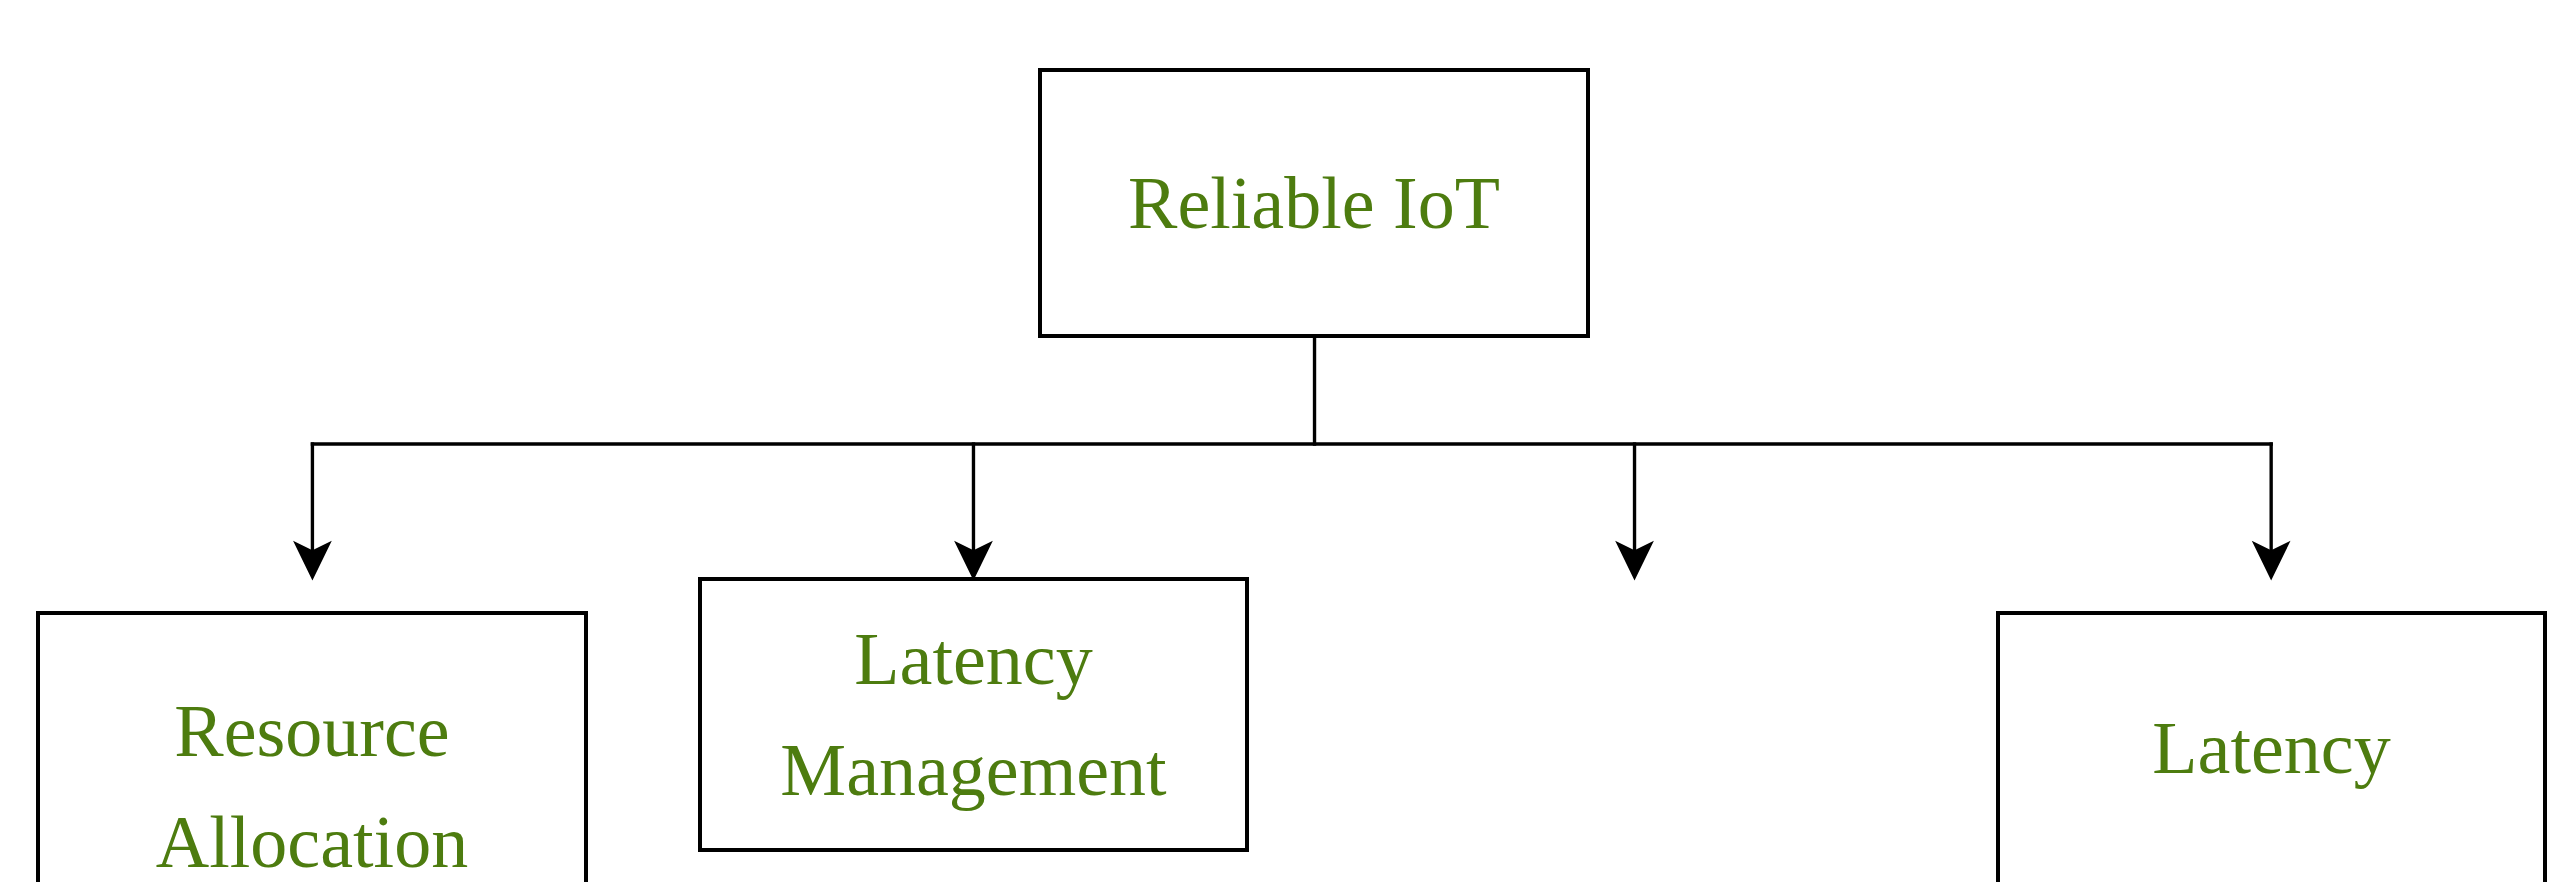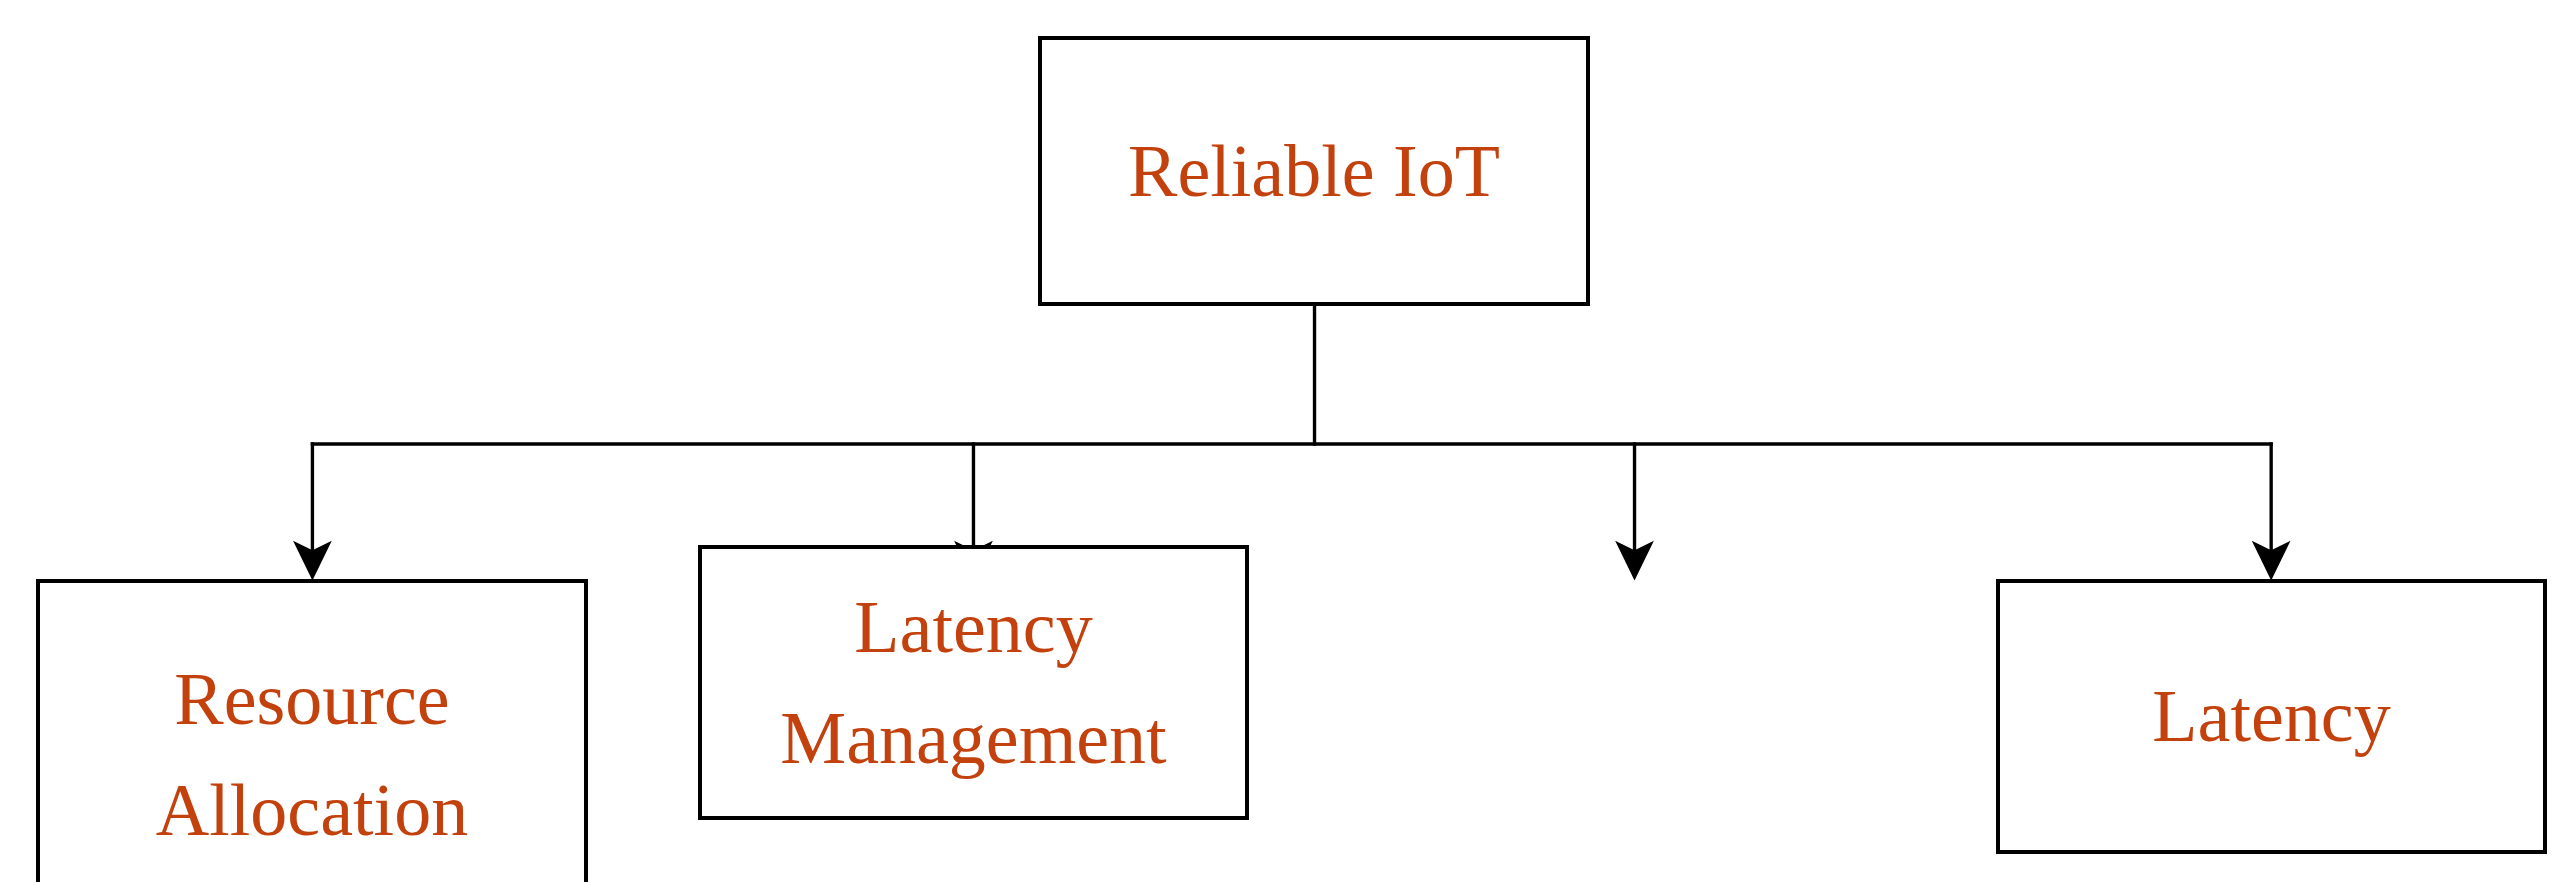--- a/index.html
+++ b/index.html
@@ -25,24 +25,25 @@
   }
   .node {
     position: absolute;
     box-sizing: border-box;
     border: 4.2px solid #000000;
     background: #ffffff;
     display: flex;
     align-items: center;
     justify-content: center;
     text-align: center;
-    color: #c2410c;
+    color: #4d7c0f;
     font-size: 74px;
     line-height: 1.5;
     padding: 0 40px;
+    margin-top: 32px;
   }
   .node-root   { left: 1038px; top: 36px;  width: 552px; height: 270px; }
   .node-child1 { left: 36px;   top: 579px; width: 552px; height: 352px; }
   .node-child2 { left: 698px;  top: 545px; width: 551px; height: 275px; }
   .node-child3 { left: 1358px; top: 579px; width: 552px; height: 275px; }
   .node-child4 { left: 1996px; top: 579px; width: 551px; height: 275px; }
 </style>
 </head>
 <body>
 

